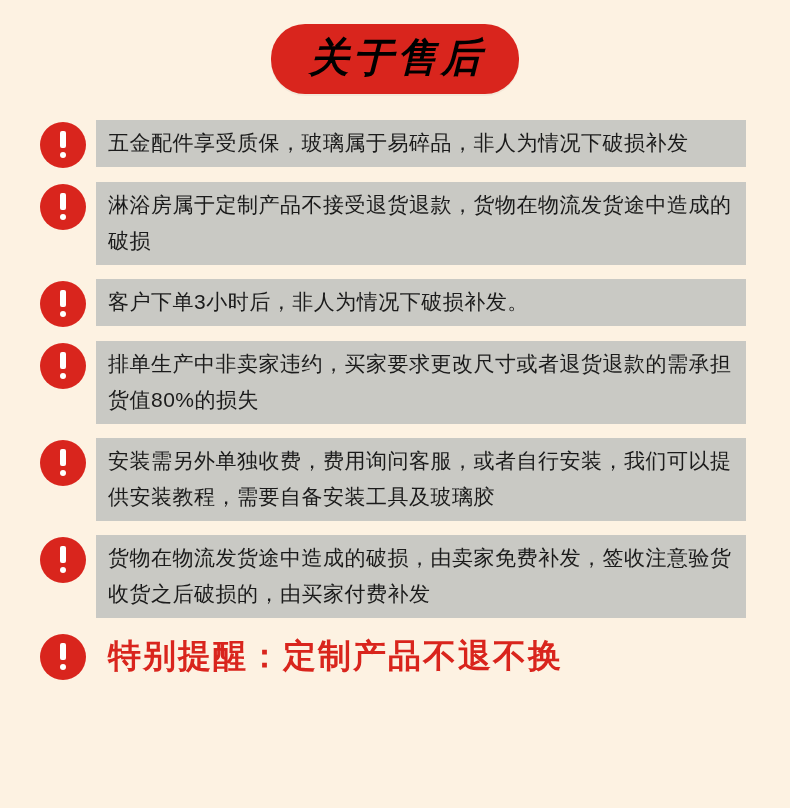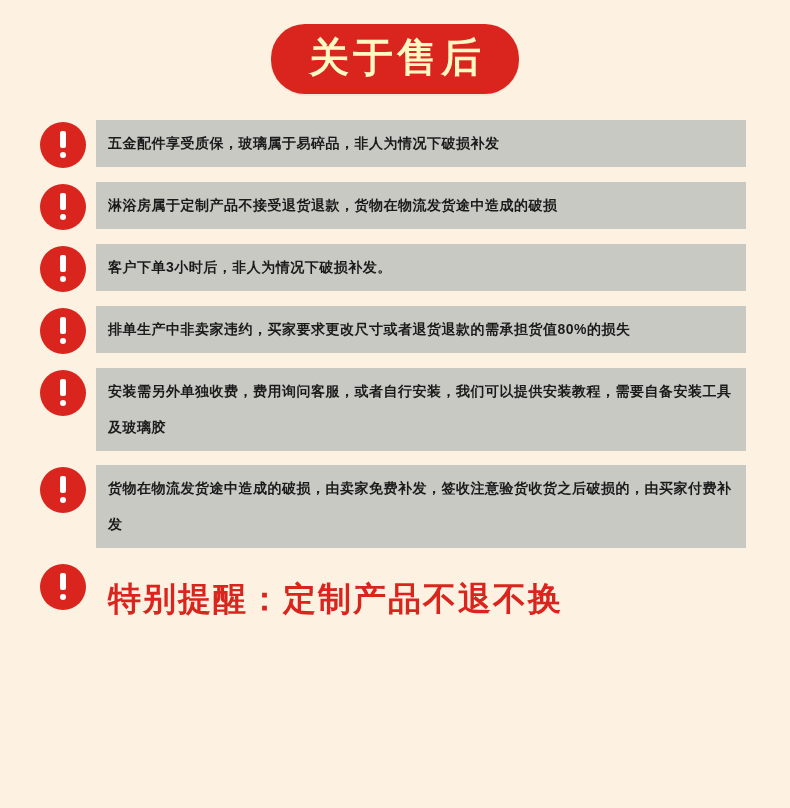--- a/index.html
+++ b/index.html
@@ -20,28 +20,29 @@
     background: #fdf2e2;
     box-sizing: border-box;
   }
   .title-wrap {
     display: flex;
     justify-content: center;
     padding-top: 24px;
   }
   .title-badge {
     background: #d9251d;
-    color: #fef9c3;
+    color: #000000;
     font-size: 40px;
     font-weight: bold;
     letter-spacing: 4px;
     padding: 10px 34px 14px 38px;
     border-radius: 34px;
     line-height: 1.15;
     box-shadow: 0 2px 0 rgba(0,0,0,0.04);
+    font-style: italic;
   }
   .list {
     margin-top: 26px;
     padding: 0 44px 0 40px;
   }
   .row {
     display: flex;
     align-items: flex-start;
     margin-bottom: 14px;
   }
@@ -72,36 +73,34 @@
     transform: translateX(-50%);
     width: 6px;
     height: 6px;
     background: #ffffff;
     border-radius: 50%;
   }
   .row-text {
     flex: 1 1 auto;
     background: #c9c9c4;
     color: #1b1b1b;
-    font-size: 14px;
+    font-size: 21px;
     line-height: 36px;
     padding: 5px 12px 6px 12px;
     box-sizing: border-box;
     letter-spacing: 0.5px;
-    font-weight: bold;
   }
   .row.plain .row-text {
     background: transparent;
     color: #d9251d;
     font-size: 33px;
     font-weight: bold;
     line-height: 44px;
     letter-spacing: 2px;
     padding-top: 0;
-    margin-top: 13px;
   }
   .row.plain .bang-icon {
     margin-top: 0;
   }
   .footer-row {
     margin-top: 16px;
   }
 </style>
 </head>
 <body>

